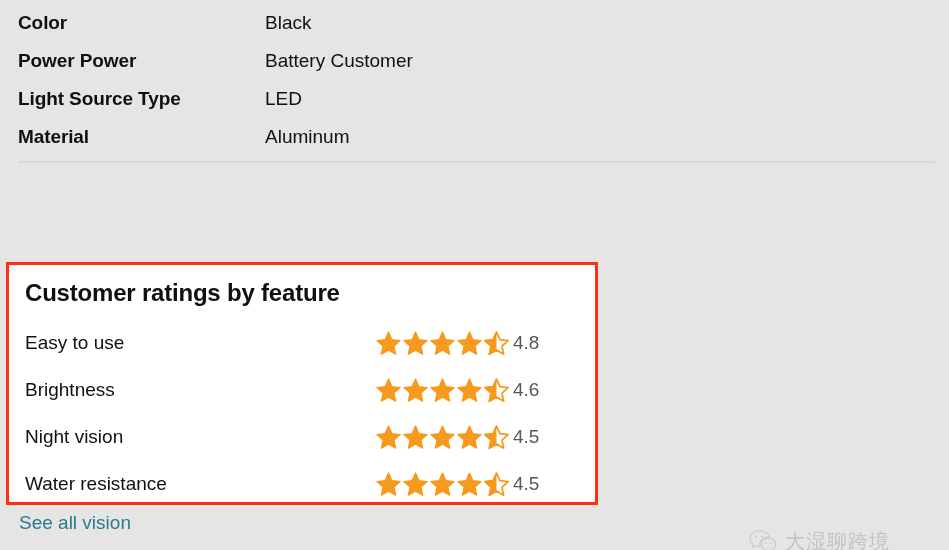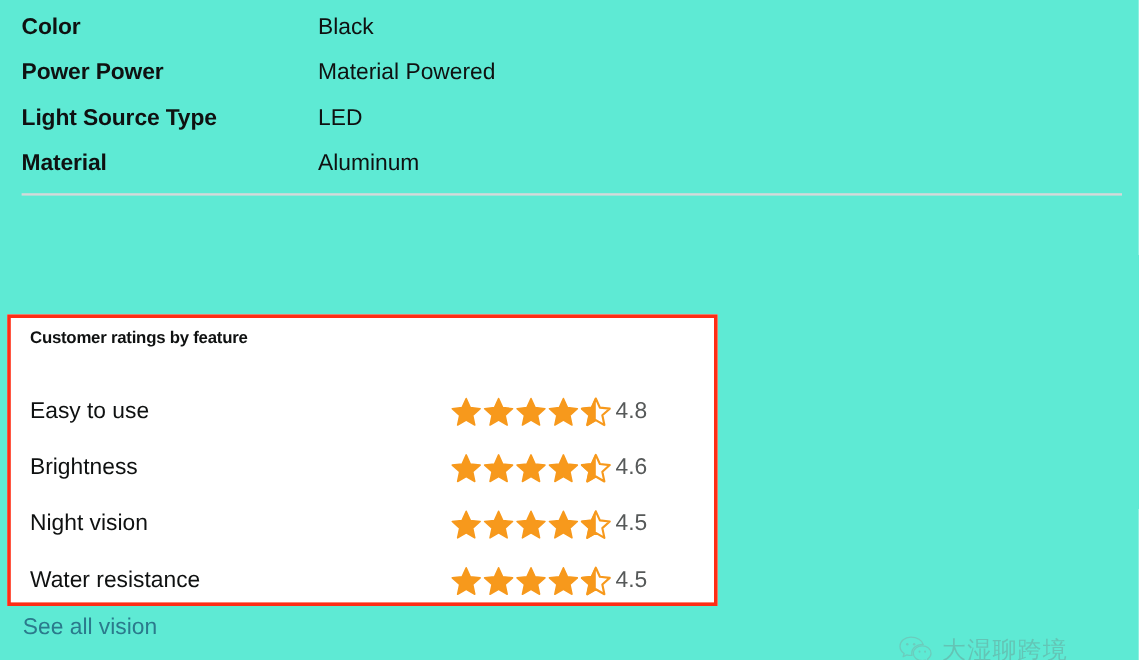--- a/index.html
+++ b/index.html
@@ -14,21 +14,21 @@
     background: #ffffff;
     font-family: "Liberation Sans", "DejaVu Sans", sans-serif;
     color: #0F1111;
     position: relative;
   }
 
   .page {
     position: relative;
     width: 949px;
     height: 550px;
-    background: #5eead4;
+    background: #e5e5e5;
   }
 
   
   .spec-table {
     position: absolute;
     left: 18px;
     top: 4px;
     width: 900px;
   }
   .spec-row {
@@ -94,22 +94,22 @@
     left: 6px;
     top: 262px;
     width: 592px;
     height: 243px;
     border: 3px solid #FF2D15;
     background: #ffffff;
   }
   .ratings-title {
     position: absolute;
     left: 16px;
-    top: 8px;
-    font-size: 14px;
+    top: 14px;
+    font-size: 24px;
     font-weight: bold;
     color: #0F1111;
     letter-spacing: -0.2px;
   }
 
   .ratings-list {
     position: absolute;
     left: 0;
     top: 54px;
     width: 100%;
@@ -184,21 +184,21 @@
 
 <div class="page">
 
   <div class="spec-table">
     <div class="spec-row">
       <div class="spec-label">Color</div>
       <div class="spec-value">Black</div>
     </div>
     <div class="spec-row">
       <div class="spec-label">Power Power</div>
-      <div class="spec-value">Material Powered</div>
+      <div class="spec-value">Battery Customer</div>
     </div>
     <div class="spec-row">
       <div class="spec-label">Light Source Type</div>
       <div class="spec-value">LED</div>
     </div>
     <div class="spec-row">
       <div class="spec-label">Material</div>
       <div class="spec-value">Aluminum</div>
     </div>
   </div>

